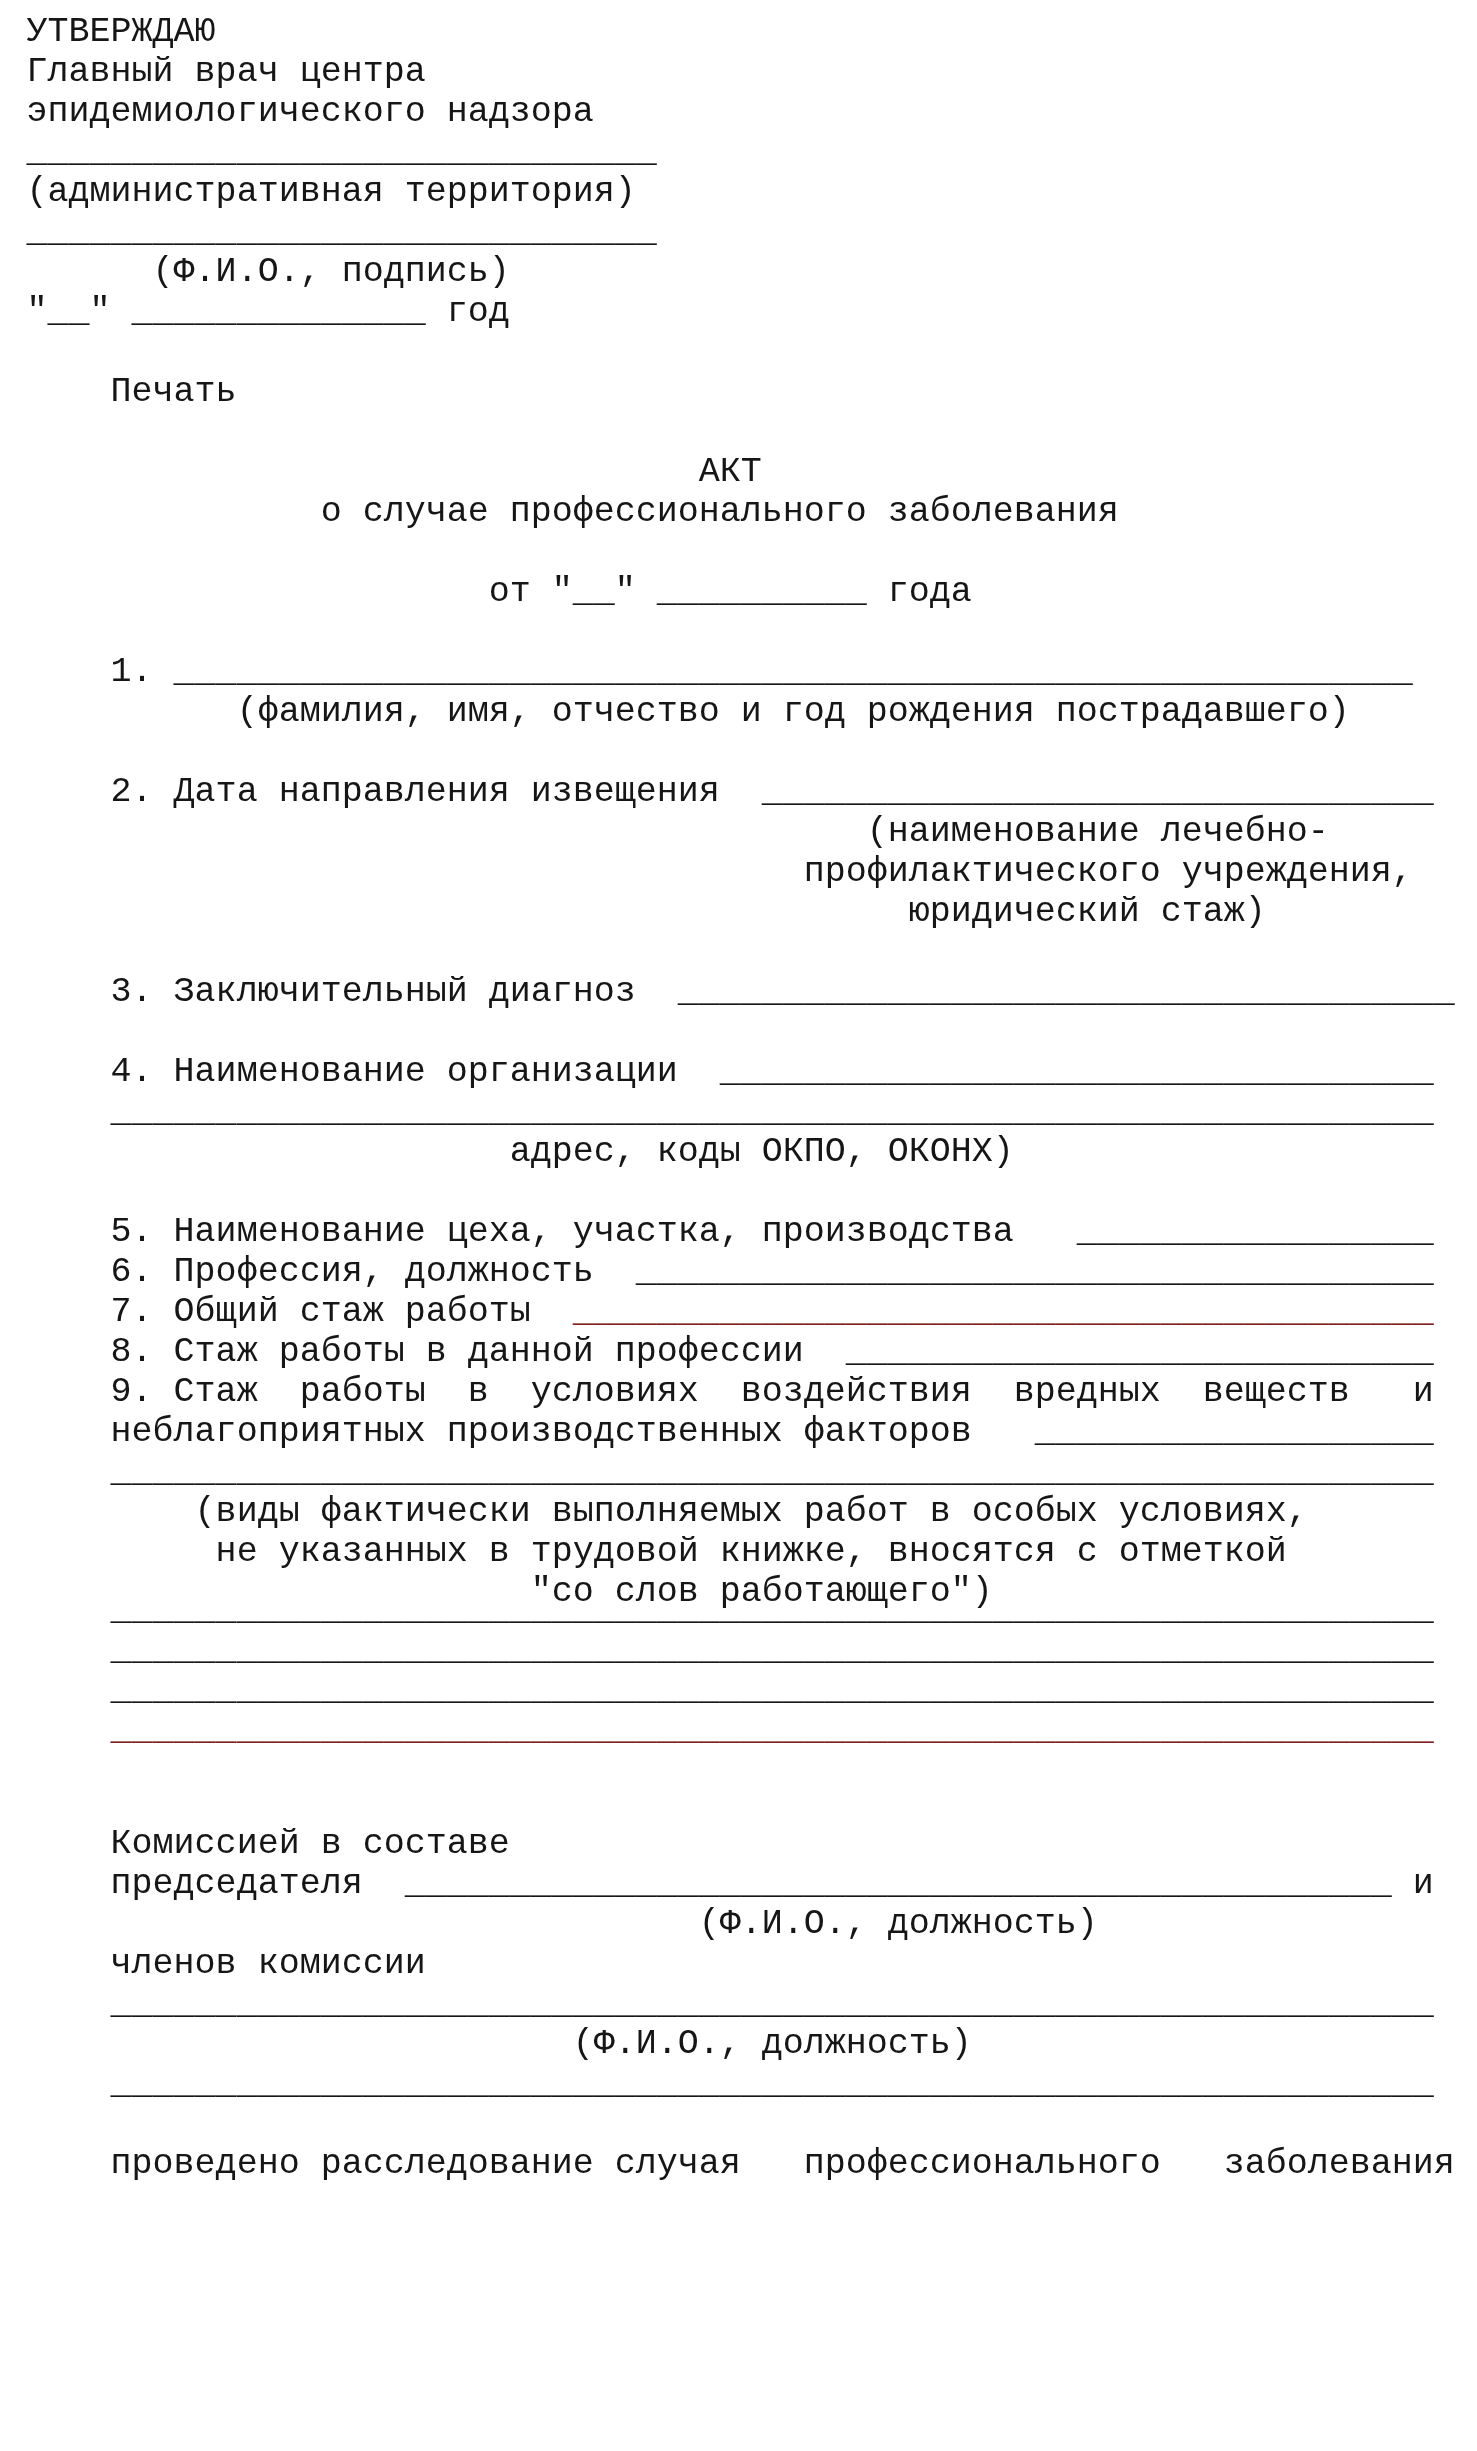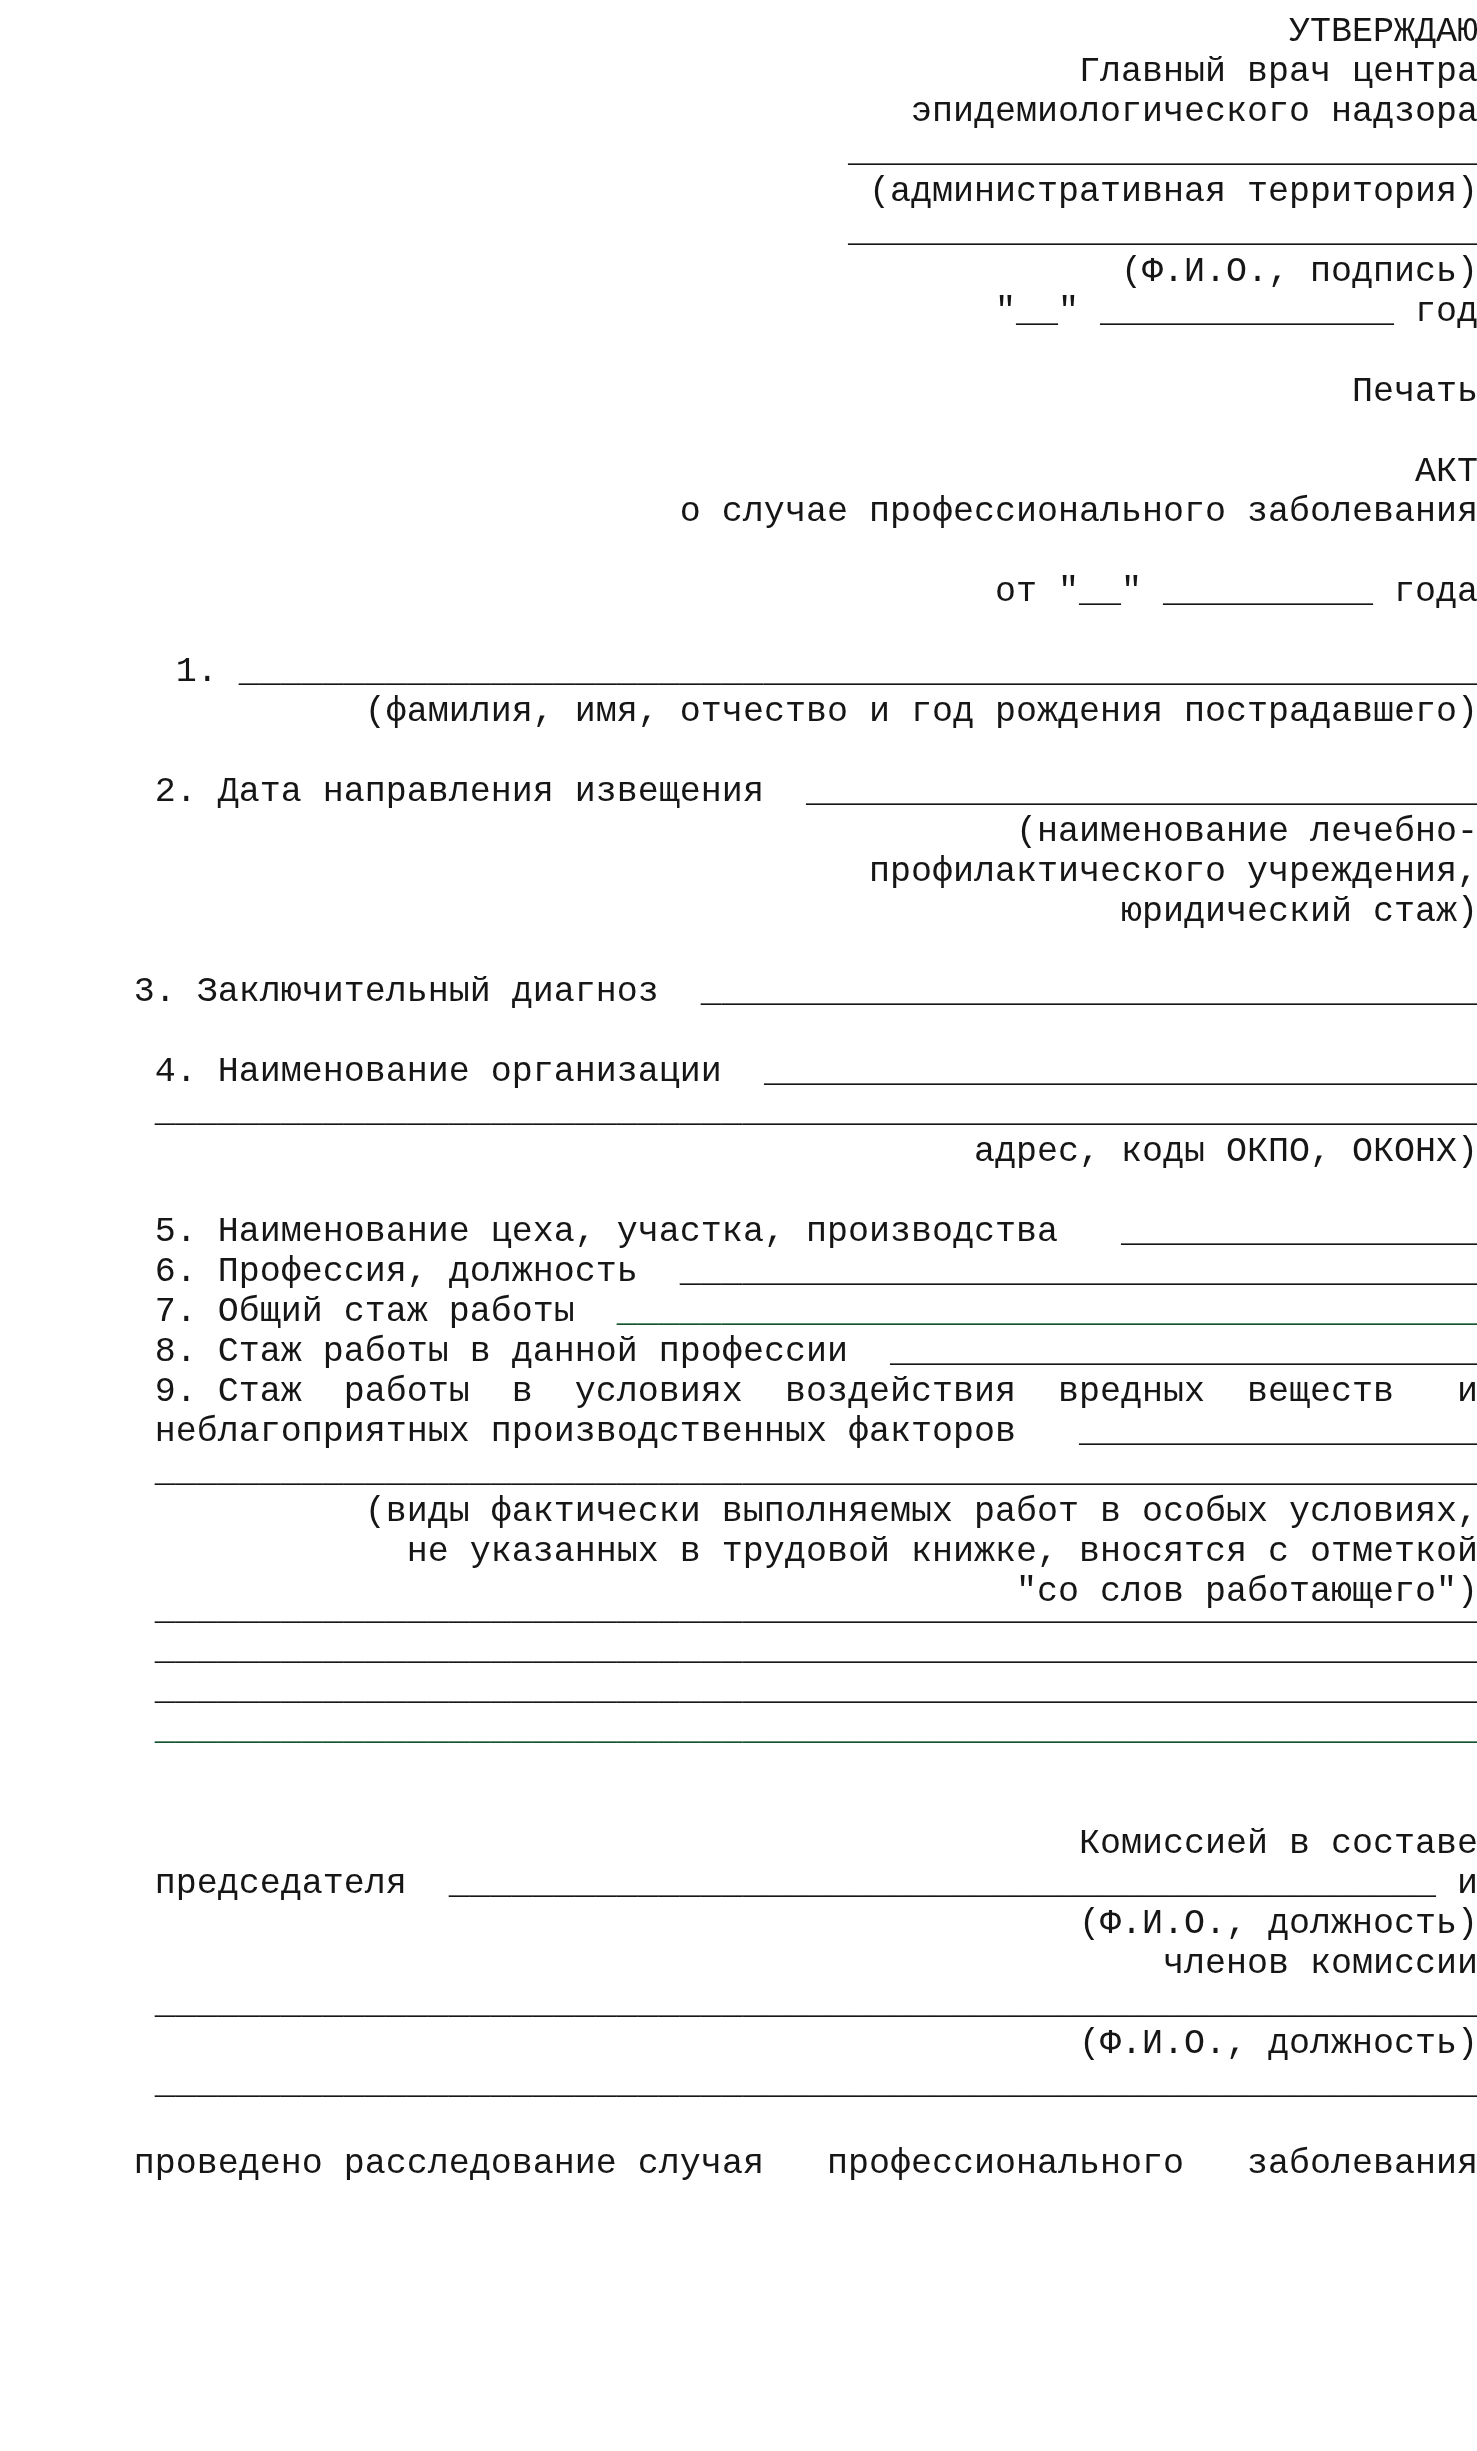--- a/index.html
+++ b/index.html
@@ -8,30 +8,29 @@
     width: 1478px;
     height: 2192px;
     background: #ffffff;
     color: #161616;
     font-family: "Liberation Mono", "DejaVu Sans Mono", monospace;
     font-size: 35px;
     line-height: 40px;
     padding: 11.8px 0 0 26.6px;
     box-sizing: border-box;
     overflow: hidden;
-    text-align: right;
   }
   .line {
     height: 40px;
     white-space: pre;
     letter-spacing: 0;
   }
   .line.short { height: 34px; }
   .line.pull-up { margin-top: -21.7px; }
-  .faint { color: #14532d; }
+  .faint { color: #7f1d1d; }
 </style>
 </head>
 <body>
 
 <div class="page">
   <div class="line">УТВЕРЖДАЮ</div>
   <div class="line">Главный врач центра</div>
   <div class="line">эпидемиологического надзора</div>
   <div class="line">______________________________</div>
   <div class="line">(административная территория)</div>

